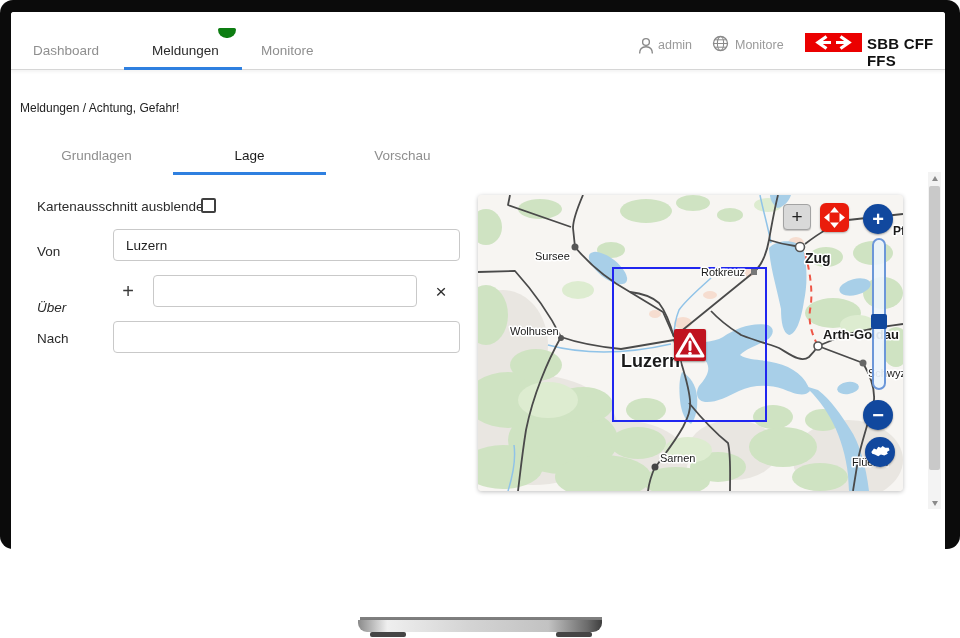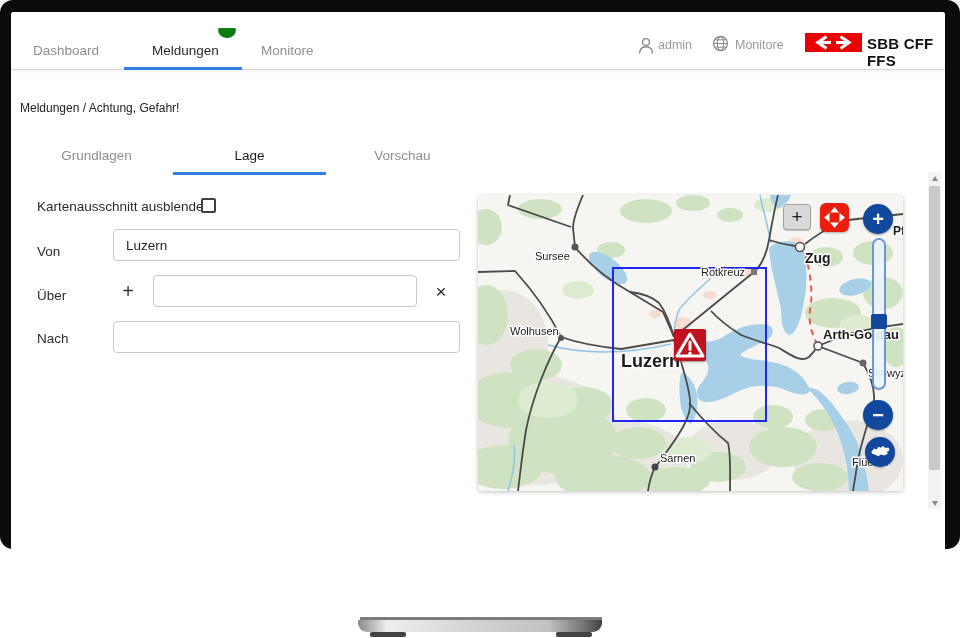--- a/index.html
+++ b/index.html
@@ -163,21 +163,21 @@
       <div class="tab active"><span>Lage</span><div class="tab-underline"></div></div>
       <div class="tab"><span>Vorschau</span></div>
     </div>
 
     <span class="form-label" style="left:26px; top:187px;">Kartenausschnitt ausblenden</span>
     <span class="checkbox"></span>
 
     <span class="form-label" style="left:26px; top:232px;">Von</span>
     <input class="text-input inp-von" type="text" value="Luzern" style="">
 
-    <span class="form-label" style="left:26px; top:276px;">Über</span>
+    <span class="form-label" style="left:26px; top:288px;font-style:italic;">Über</span>
     <span class="icon-btn btn-plus">+</span>
     <input class="text-input inp-ueber" type="text" value="" style="">
     <span class="icon-btn btn-clear">×</span>
 
     <span class="form-label" style="left:26px; top:319px;">Nach</span>
     <input class="text-input inp-nach" type="text" value="" style="">
 
     <div class="map">
       <svg class="base" width="425" height="296" viewBox="0 0 425 296">
         <rect x="0" y="0" width="425" height="296" fill="#f7f5f2"></rect>

